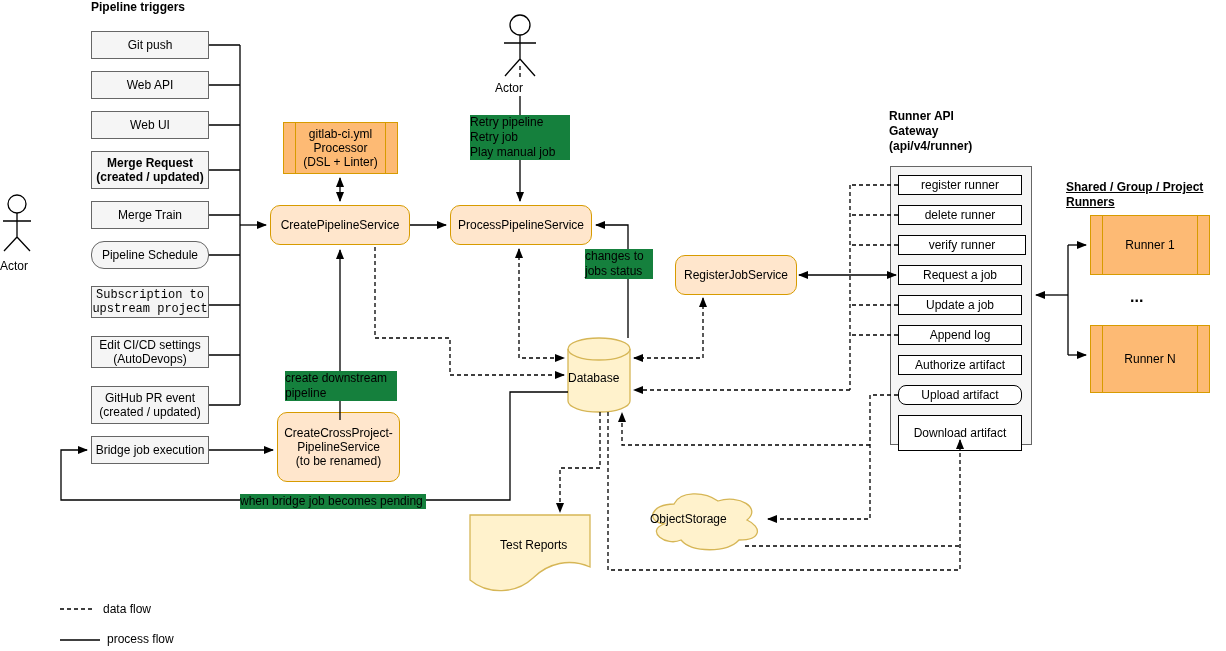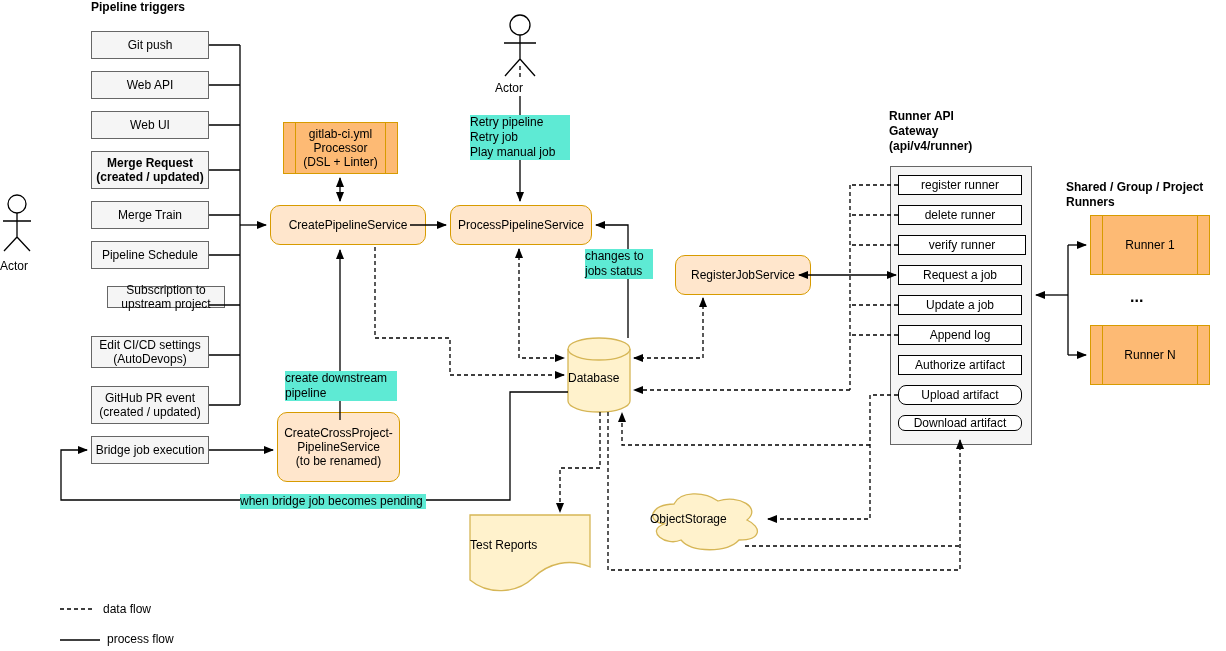--- a/index.html
+++ b/index.html
@@ -6,87 +6,87 @@
   #canvas{position:relative;width:1226px;height:651px;background:#fff;overflow:hidden;
           font-family:"Liberation Sans",sans-serif;font-size:12px;color:#000;}
   .box{position:absolute;box-sizing:border-box;display:flex;align-items:center;justify-content:center;
        text-align:center;white-space:pre-line;line-height:14px;z-index:1;}
   .gbox{background:#f5f5f5;border:1px solid #666666;}
   .obox{background:#ffe6cc;border:1px solid #d79b00;border-radius:10px;}
   .oproc{background:#fdba74;border:1px solid #d79b00;}
   .wbox{background:#ffffff;border:1px solid #000000;}
   .bar{position:absolute;top:0;bottom:0;width:1px;background:#d79b00;}
   .lbl{position:absolute;white-space:pre-line;line-height:15px;z-index:3;}
-  .wbg{background:#5eead4;}
+  .wbg{background:#15803d;}
   .hdr{font-weight:bold;}
   svg.wires{position:absolute;left:0;top:0;z-index:2;pointer-events:none;}
   .el{stroke:#000;stroke-width:1.3;fill:none;}
   .dash{stroke-dasharray:4 3;}
   .shape{stroke-width:1.3;}
 </style>
 </head>
 <body>
 
 <div id="canvas">
 
   <div class="lbl hdr" style="left:91px;top:0px;width:118px;">Pipeline triggers</div>
 
   <div class="box gbox" style="left:91px;top:31px;width:118px;height:28px;">Git push</div>
   <div class="box gbox" style="left:91px;top:71px;width:118px;height:28px;">Web API</div>
   <div class="box gbox" style="left:91px;top:111px;width:118px;height:28px;">Web UI</div>
   <div class="box gbox" style="left:91px;top:151px;width:118px;height:38px;font-weight:bold;">Merge Request
 (created / updated)</div>
   <div class="box gbox" style="left:91px;top:201px;width:118px;height:28px;">Merge Train</div>
-  <div class="box gbox" style="left:91px;top:241px;width:118px;height:28px;">Pipeline Schedule</div>
-  <div class="box gbox" style="left:107px;top:286px;width:118px;height:22px;">Subscription to
+  <div class="box gbox" style="left:91px;top:241px;width:118px;height:28px;border-radius:13px;">Pipeline Schedule</div>
+  <div class="box gbox" style="left:91px;top:286px;width:118px;height:32px;font-family:Liberation Mono, monospace;">Subscription to
 upstream project</div>
   <div class="box gbox" style="left:91px;top:336px;width:118px;height:32px;">Edit CI/CD settings
 (AutoDevops)</div>
   <div class="box gbox" style="left:91px;top:386px;width:118px;height:38px;">GitHub PR event
 (created / updated)</div>
   <div class="box gbox" style="left:91px;top:436px;width:118px;height:28px;">Bridge job execution</div>
 
   <div class="box oproc" style="left:283px;top:122px;width:115px;height:52px;">
     <div class="bar" style="left:11px;"></div>
     <div class="bar" style="right:11px;"></div>
     <span>gitlab-ci.yml
 Processor
 (DSL + Linter)</span>
   </div>
 
-  <div class="box obox" style="left:270px;top:205px;width:156px;height:40px;">CreatePipelineService</div>
+  <div class="box obox" style="left:270px;top:205px;width:140px;height:40px;">CreatePipelineService</div>
   <div class="box obox" style="left:450px;top:205px;width:142px;height:40px;">ProcessPipelineService</div>
-  <div class="box obox" style="left:675px;top:255px;width:136px;height:40px;">RegisterJobService</div>
+  <div class="box obox" style="left:675px;top:255px;width:122px;height:40px;">RegisterJobService</div>
   <div class="box obox" style="left:277px;top:412px;width:123px;height:70px;">CreateCrossProject-
 PipelineService
 (to be renamed)</div>
 
   <div class="lbl hdr" style="left:889px;top:109px;width:142px;">Runner API
 Gateway
 (api/v4/runner)</div>
   <div class="box gbox" style="left:890px;top:166px;width:142px;height:279px;"></div>
   <div class="box wbox" style="left:898px;top:175px;width:124px;height:20px;">register runner</div>
   <div class="box wbox" style="left:898px;top:205px;width:124px;height:20px;">delete runner</div>
   <div class="box wbox" style="left:898px;top:235px;width:128px;height:20px;">verify runner</div>
   <div class="box wbox" style="left:898px;top:265px;width:124px;height:20px;">Request a job</div>
   <div class="box wbox" style="left:898px;top:295px;width:124px;height:20px;">Update a job</div>
   <div class="box wbox" style="left:898px;top:325px;width:124px;height:20px;">Append log</div>
   <div class="box wbox" style="left:898px;top:355px;width:124px;height:20px;">Authorize artifact</div>
   <div class="box wbox" style="left:898px;top:385px;width:124px;height:20px;border-radius:8px;">Upload artifact</div>
-  <div class="box wbox" style="left:898px;top:415px;width:124px;height:16px;border-radius:7px;">Download artifact</div>
+  <div class="box wbox" style="left:898px;top:415px;width:124px;height:36px;">Download artifact</div>
 
-  <div class="lbl hdr" style="left:1066px;top:180px;width:160px;">Shared / Group / Project
+  <div class="lbl hdr" style="left:1066px;top:180px;width:160px;text-decoration:underline;">Shared / Group / Project
 Runners</div>
   <div class="box oproc" style="left:1090px;top:215px;width:120px;height:60px;">
     <div class="bar" style="left:11px;"></div>
     <div class="bar" style="right:11px;"></div>
     <span>Runner 1</span>
   </div>
   <div class="lbl hdr" style="left:1130px;top:289px;width:40px;font-size:16px;">...</div>
-  <div class="box oproc" style="left:1090px;top:325px;width:120px;height:60px;">
+  <div class="box oproc" style="left:1090px;top:325px;width:120px;height:68px;">
     <div class="bar" style="left:11px;"></div>
     <div class="bar" style="right:11px;"></div>
     <span>Runner N</span>
   </div>
 
   <svg class="wires" width="1226" height="651" viewBox="0 0 1226 651">
     <defs>
       <marker id="a" markerUnits="userSpaceOnUse" markerWidth="10" markerHeight="8" refX="9" refY="4" orient="auto">
         <path d="M0,0 L10,4 L0,8 Z" fill="#000"></path>
       </marker>
@@ -165,18 +165,18 @@
   <div class="lbl" style="left:495px;top:81px;width:50px;">Actor</div>
   <div class="lbl wbg" style="left:470px;top:115px;width:100px;">Retry pipeline
 Retry job
 Play manual job</div>
   <div class="lbl wbg" style="left:585px;top:249px;width:68px;text-align:left;">changes to
 jobs status</div>
   <div class="lbl wbg" style="left:285px;top:371px;width:112px;">create downstream
 pipeline</div>
   <div class="lbl wbg" style="left:240px;top:494px;width:186px;">when bridge job becomes pending</div>
   <div class="lbl" style="left:568px;top:371px;width:62px;">Database</div>
-  <div class="lbl" style="left:470px;top:538px;width:120px;">Test Reports</div>
+  <div class="lbl" style="left:470px;top:538px;width:120px;padding-left:30px;">Test Reports</div>
   <div class="lbl" style="left:650px;top:512px;width:106px;">ObjectStorage</div>
   <div class="lbl" style="left:103px;top:602px;width:60px;text-align:left;">data flow</div>
   <div class="lbl" style="left:107px;top:632px;width:80px;text-align:left;">process flow</div>
 
 </div>
 
 </body></html>

